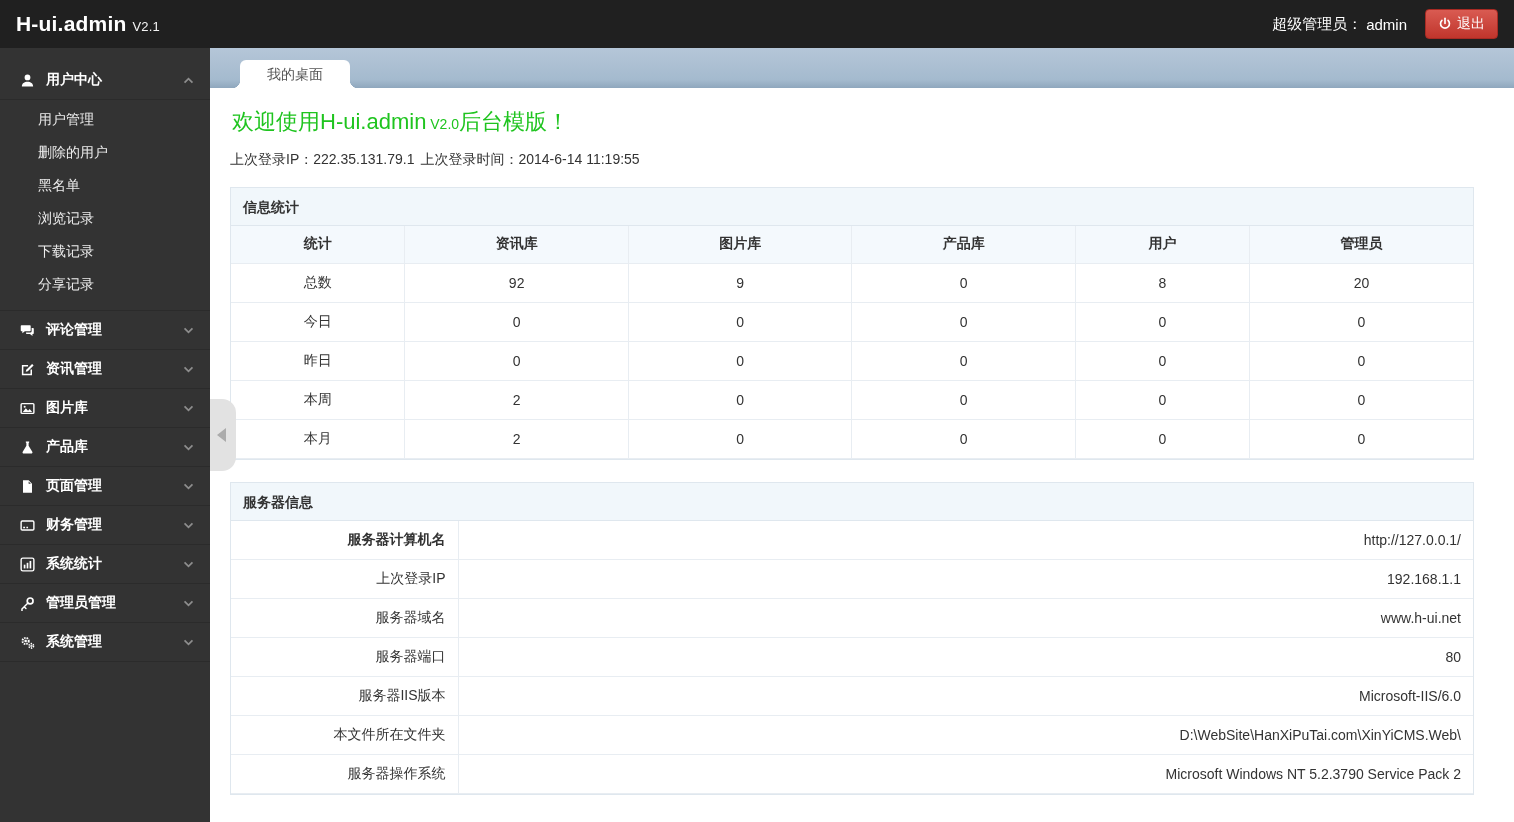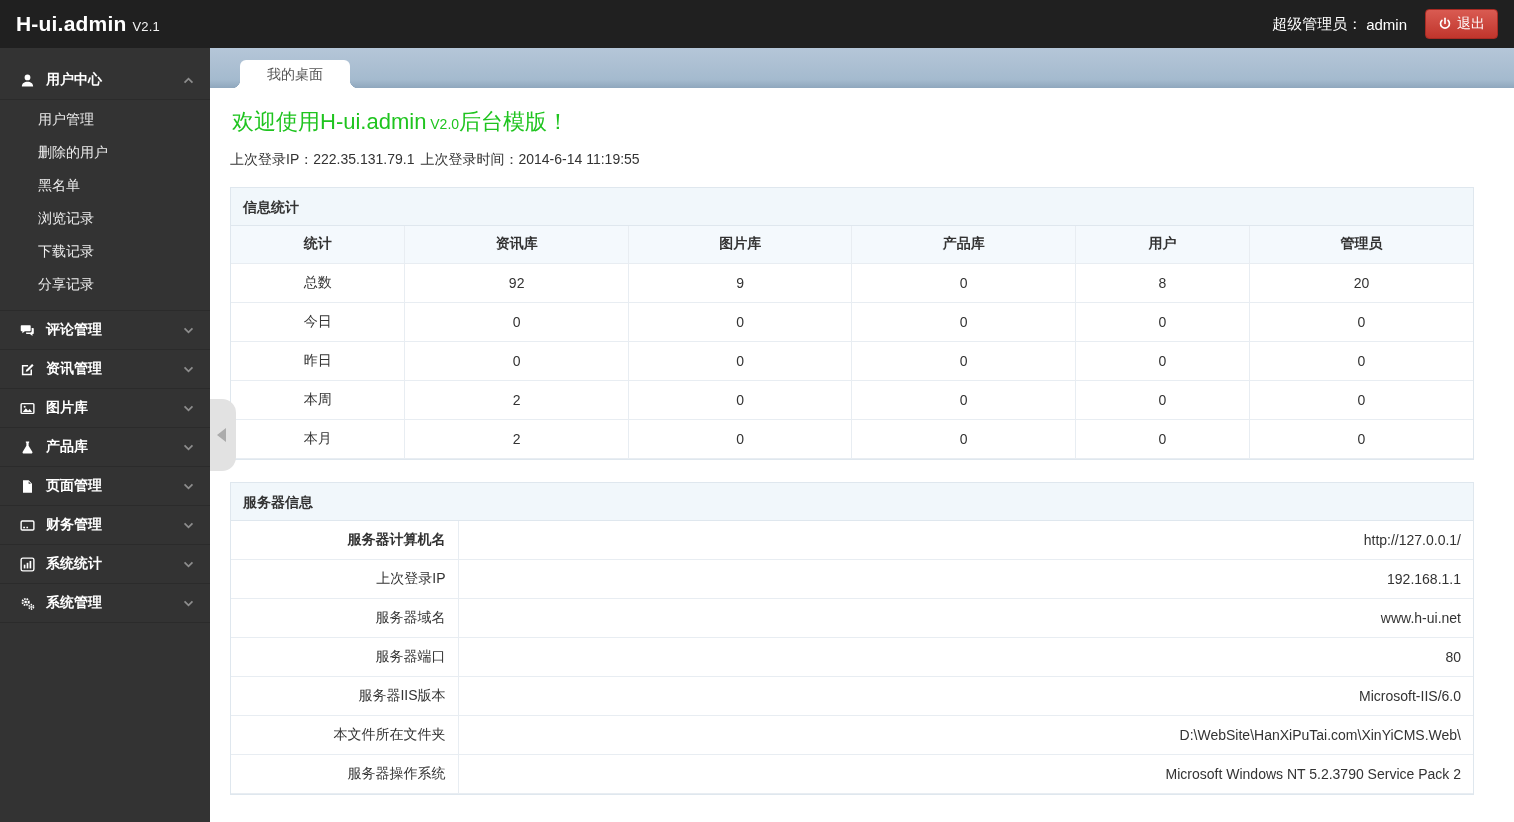--- a/index.html
+++ b/index.html
@@ -260,20 +260,34 @@
         </svg>
       </span>
       <span>系统统计</span>
       <span class="chev">
         <svg width="11" height="7" viewBox="0 0 12 8" fill="none" stroke="currentColor" stroke-width="2">
             <path d="M1.5 1.5L6 6l4.5-4.5"></path>
           </svg>
       </span>
     </div>
 
+    <div class="nav-section">
+      <span class="icon">
+        <svg width="15" height="15" viewBox="0 0 16 16" fill="none" stroke="currentColor" stroke-linecap="round">
+          <circle cx="10.8" cy="5.2" r="3.1" stroke-width="1.8"></circle>
+          <path d="M8.5 7.5L2.1 13.9m0 0v1.7M4.5 11.5l1.8 1.8" stroke-width="1.6"></path>
+        </svg>
+      </span>
+      <span>管理员管理</span>
+      <span class="chev">
+        <svg width="11" height="7" viewBox="0 0 12 8" fill="none" stroke="currentColor" stroke-width="2">
+            <path d="M1.5 1.5L6 6l4.5-4.5"></path>
+          </svg>
+      </span>
+    </div>
 
     <div class="nav-section">
       <span class="icon">
         <svg width="15" height="15" viewBox="0 0 16 16" fill="currentColor">
           <circle cx="6" cy="6.4" r="3.3" fill="none" stroke="currentColor" stroke-width="2.1" stroke-dasharray="1.6 1.1"></circle>
           <circle cx="6" cy="6.4" r="1.4"></circle>
           <circle cx="12" cy="11.6" r="2.3" fill="none" stroke="currentColor" stroke-width="1.9" stroke-dasharray="1.3 1"></circle>
           <circle cx="12" cy="11.6" r="1"></circle>
         </svg>
       </span>

